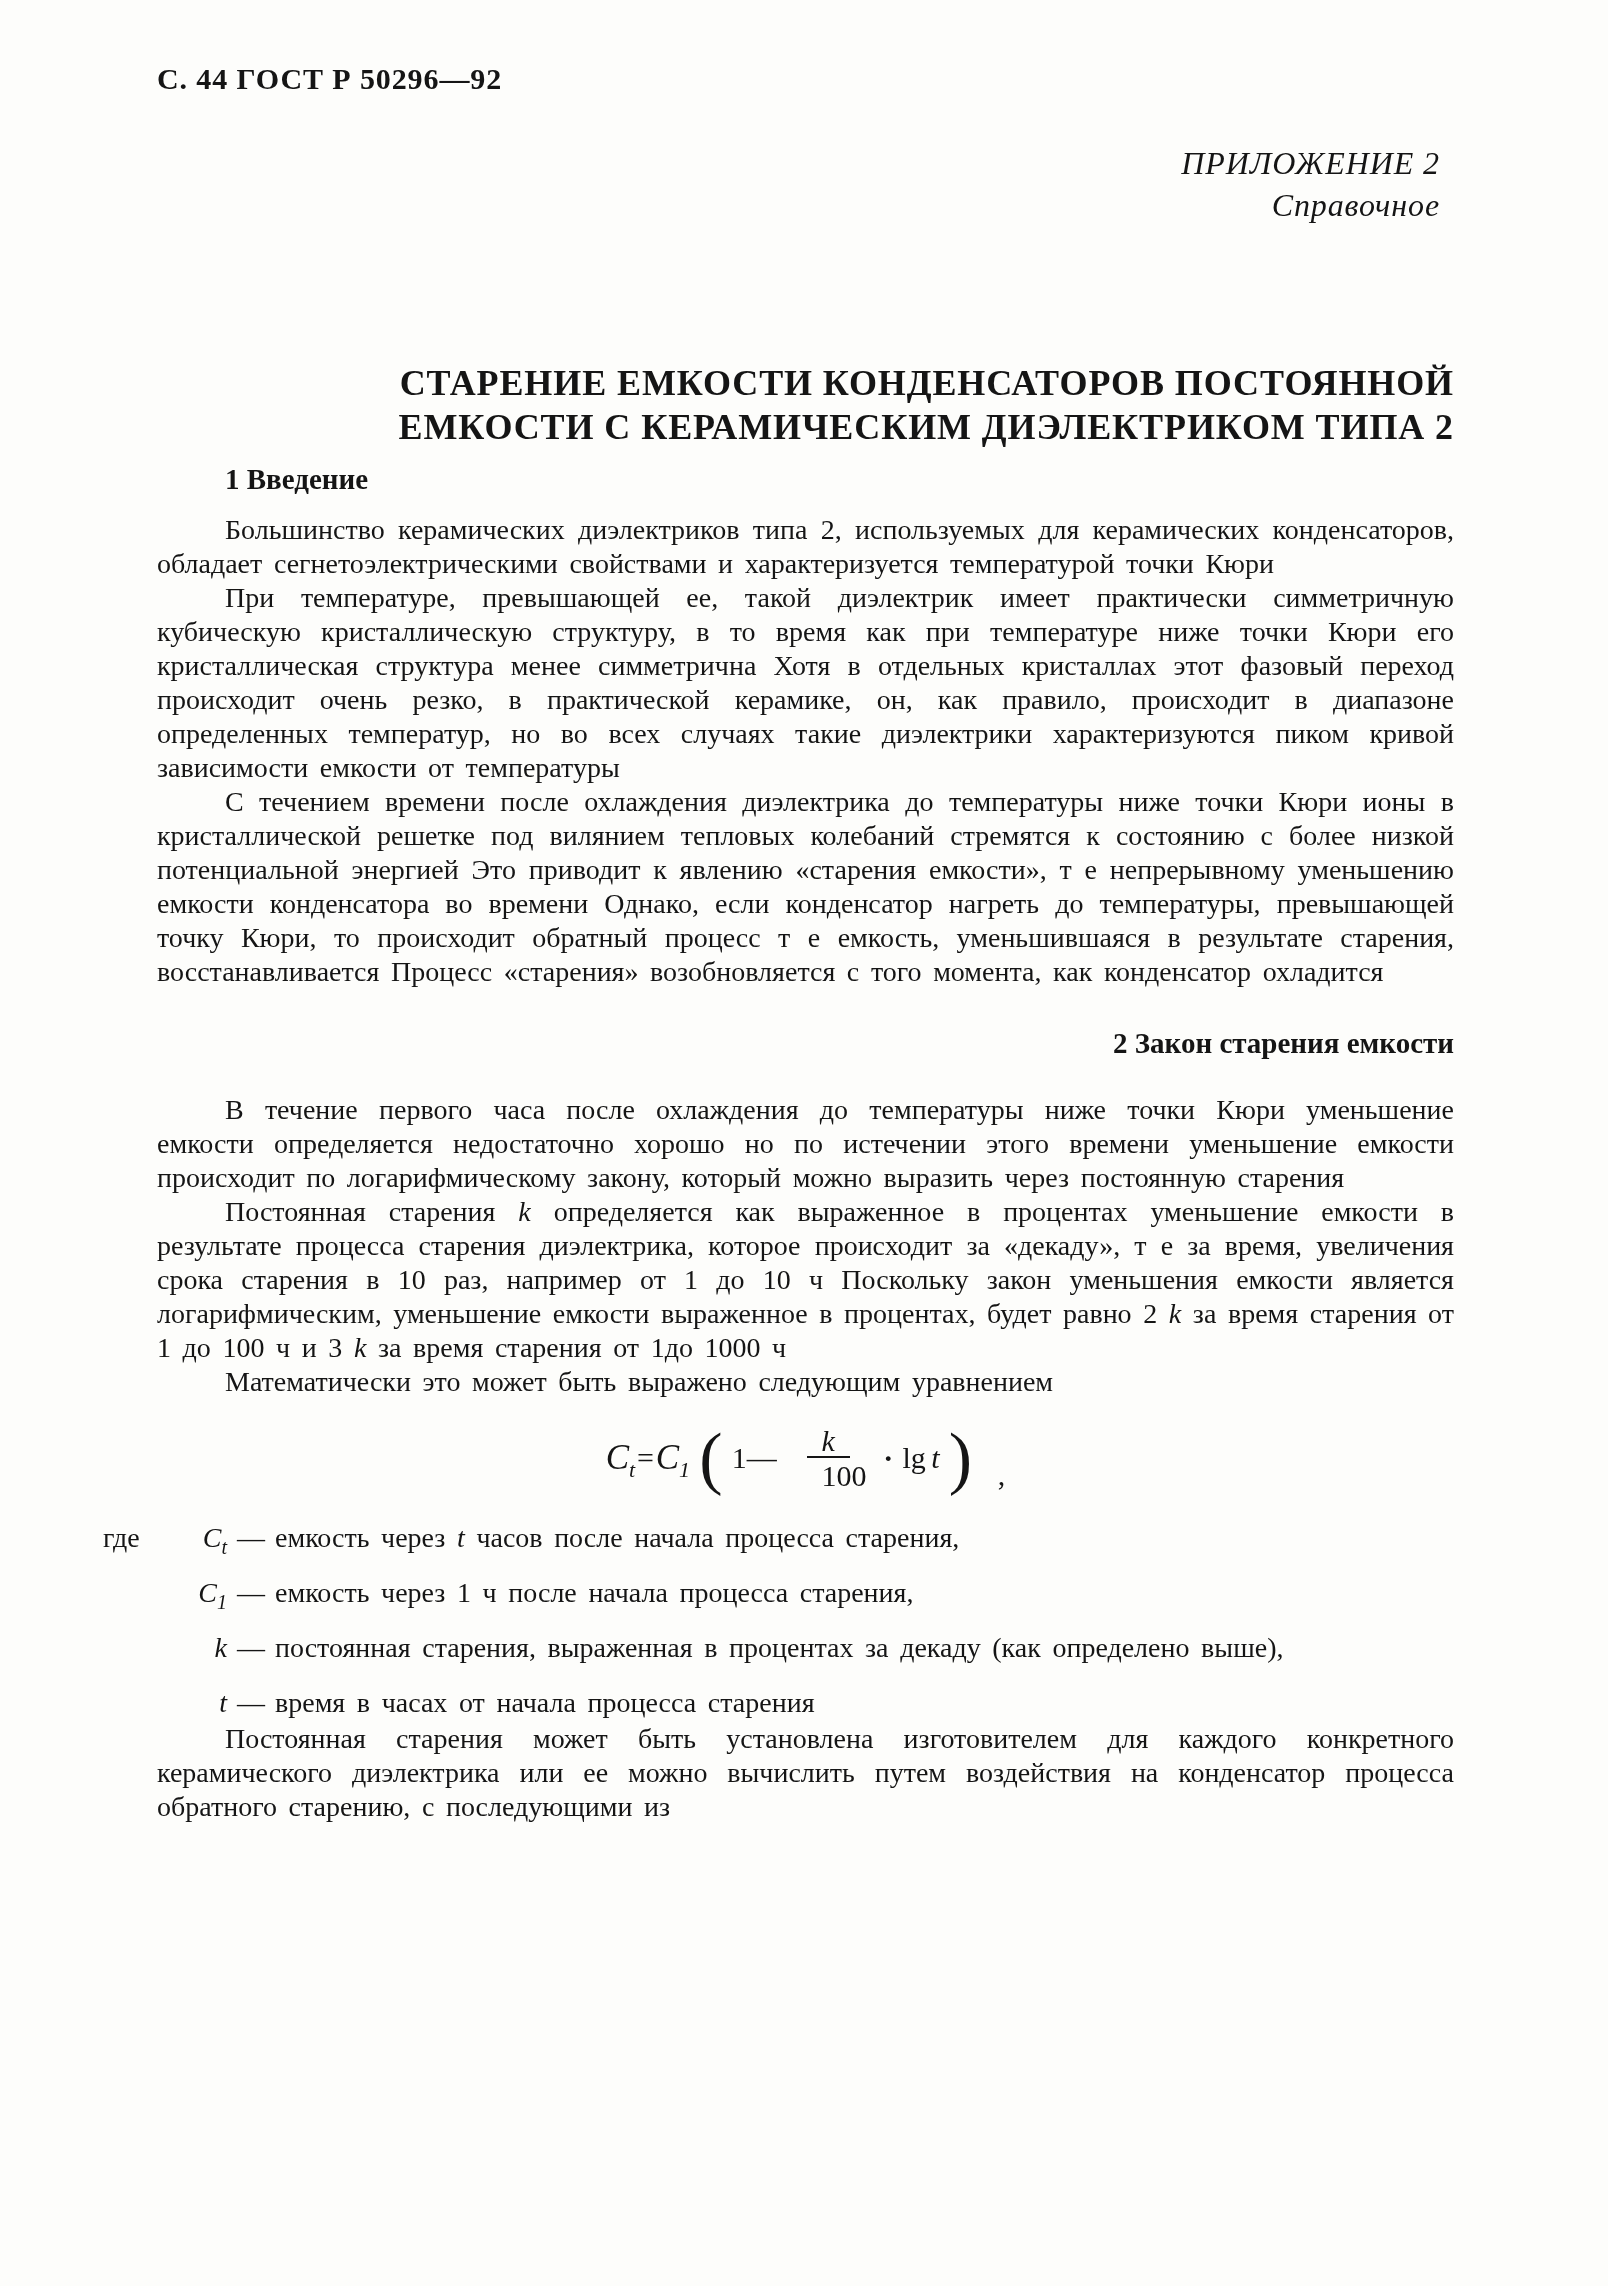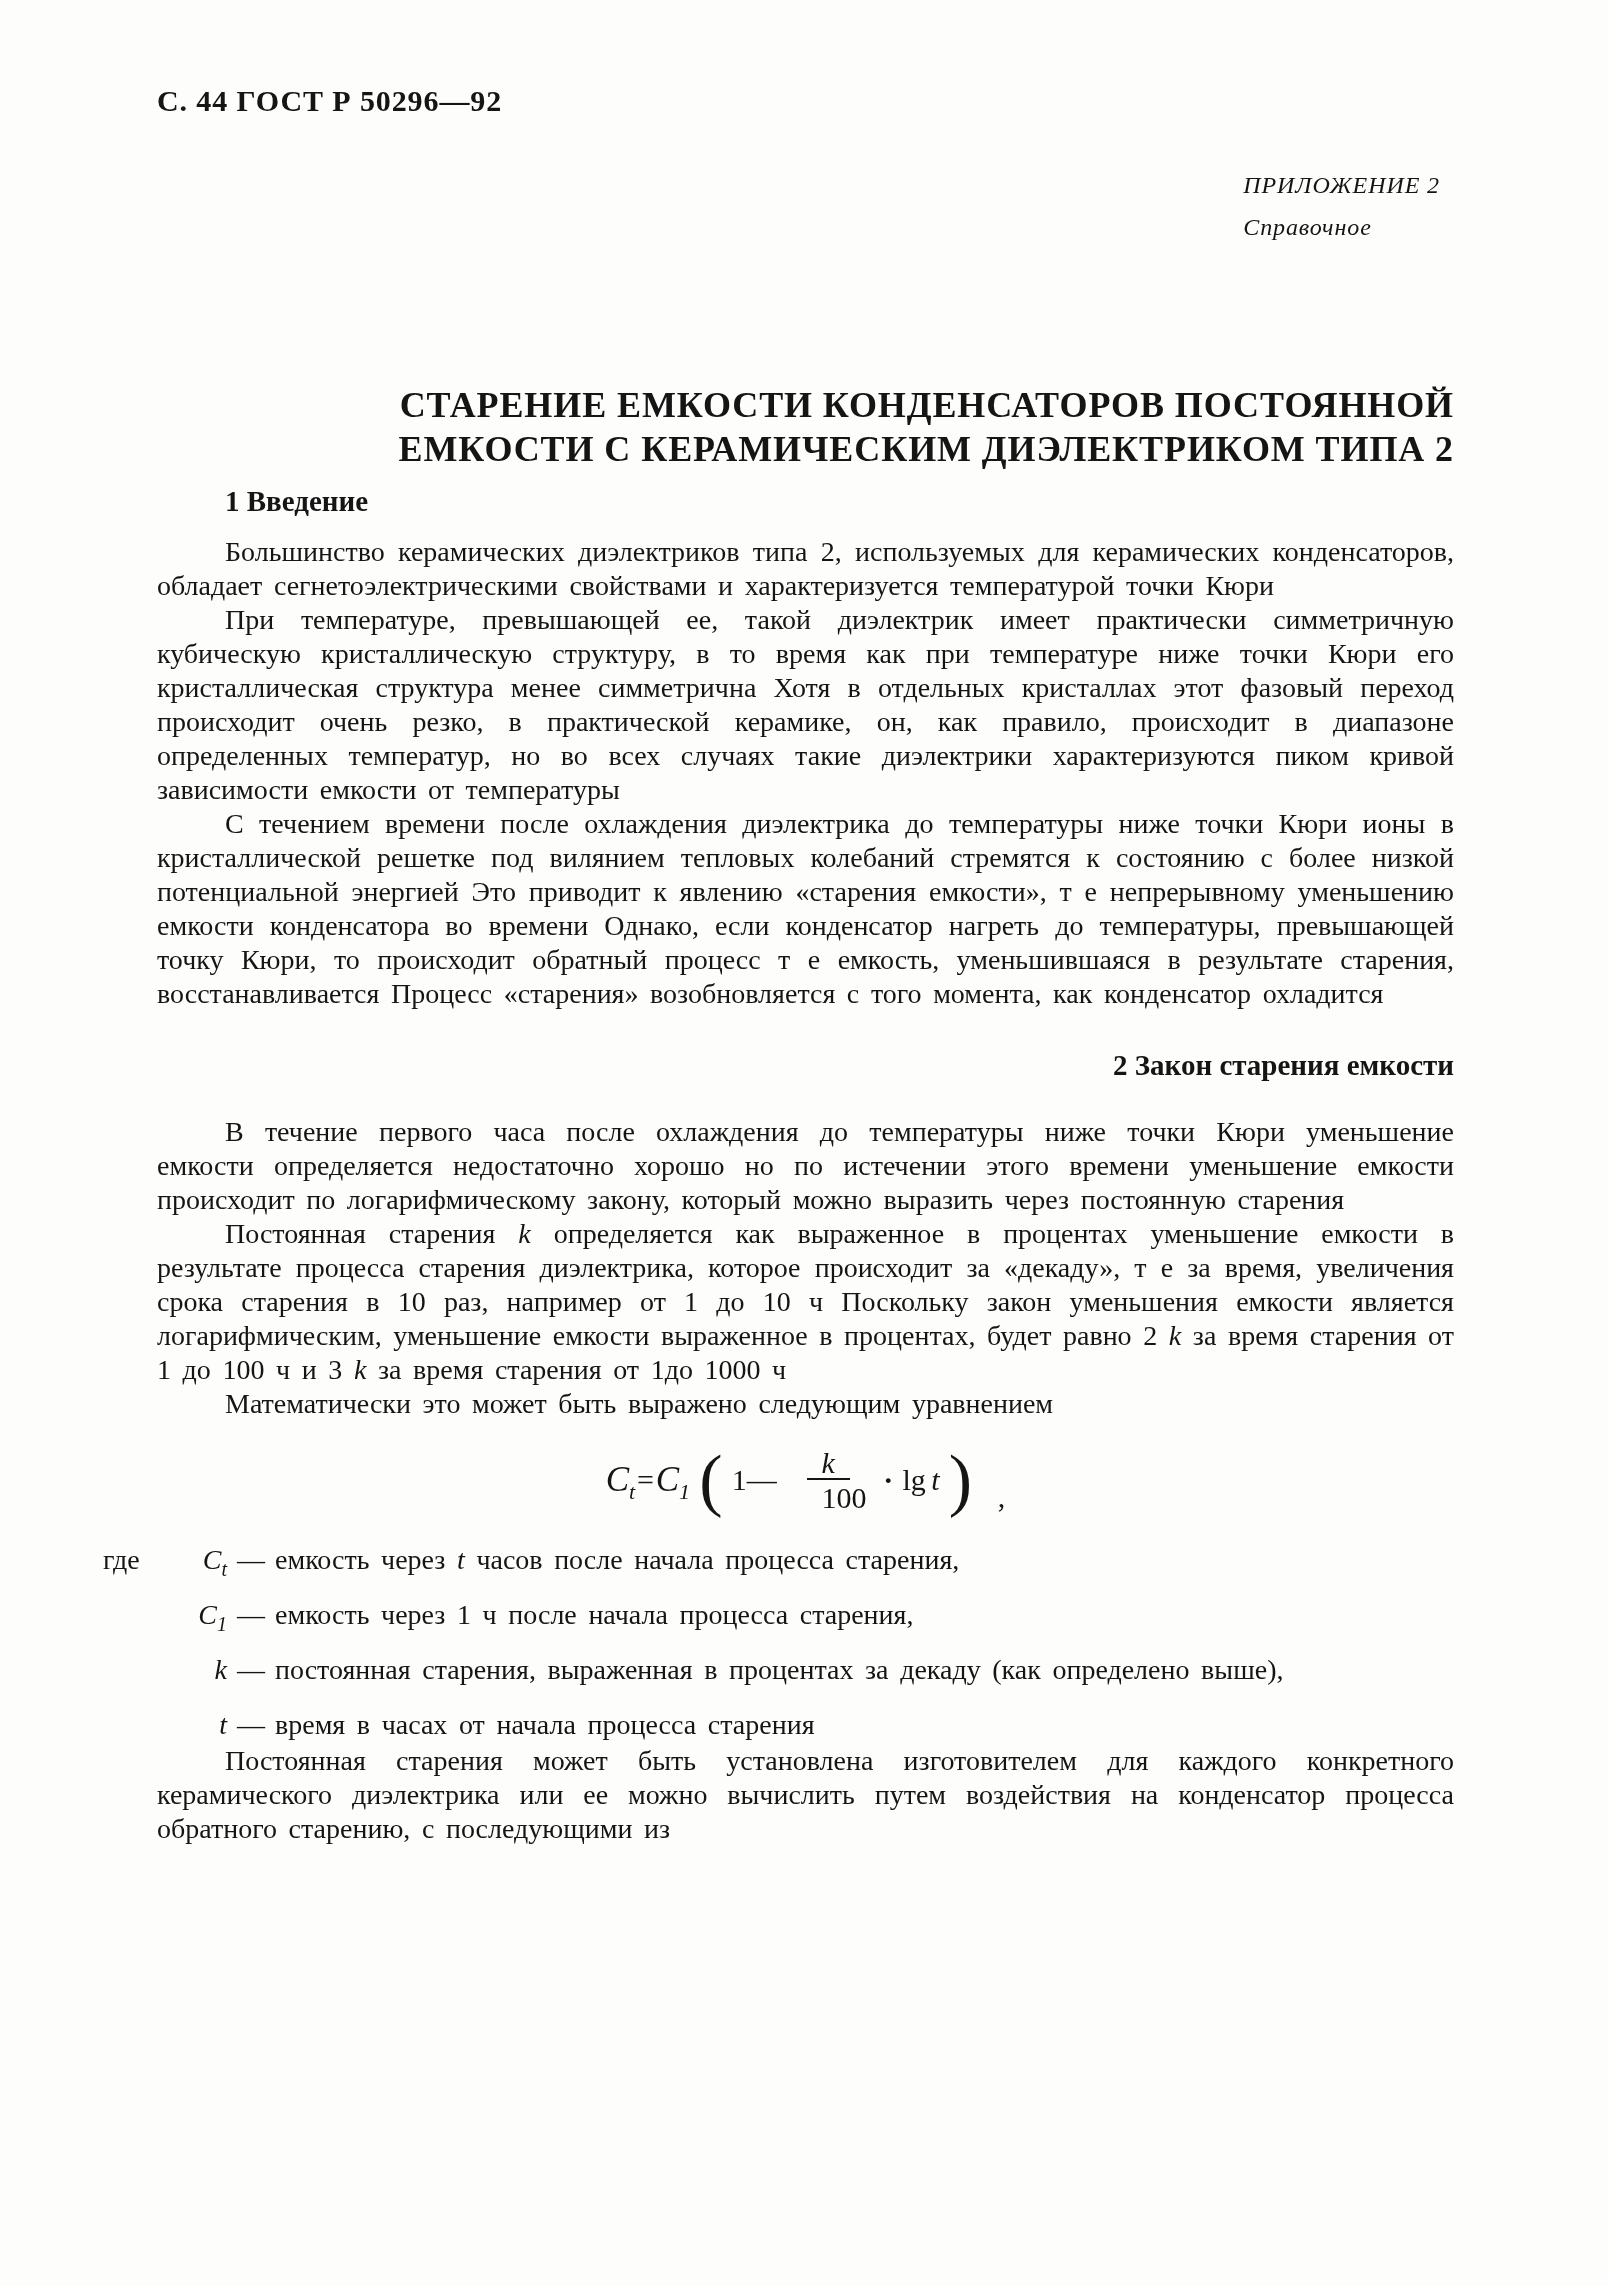--- a/index.html
+++ b/index.html
@@ -6,36 +6,37 @@
   .page {
     position:relative;
     width:1609px; height:2286px;
     margin:0 auto;
     background:#fdfdfb;
     color:#151515;
     font-family:"Liberation Serif","DejaVu Serif",serif;
     overflow:hidden;
   }
   .content {
-    padding:84px 155px 0 157px;
+    padding:62px 155px 0 157px;
     font-size:28px;
     line-height:34px;
   }
   .doc-header {
     font-weight:bold;
     font-size:30px;
     letter-spacing:0.9px;
   }
   .annex {
     width:max-content;
     margin:46px 14px 0 auto;
     font-style:italic;
-    font-size:24px;
+    font-size:32px;
     line-height:42px;
     letter-spacing:0.9px;
+    text-align:right;
   }
   .doc-title {
     margin:135px 0 0 0;
     text-align:right;
     font-weight:bold;
     font-size:36px;
     line-height:44px;
     letter-spacing:0.9px;
   }
   .sec-heading {

